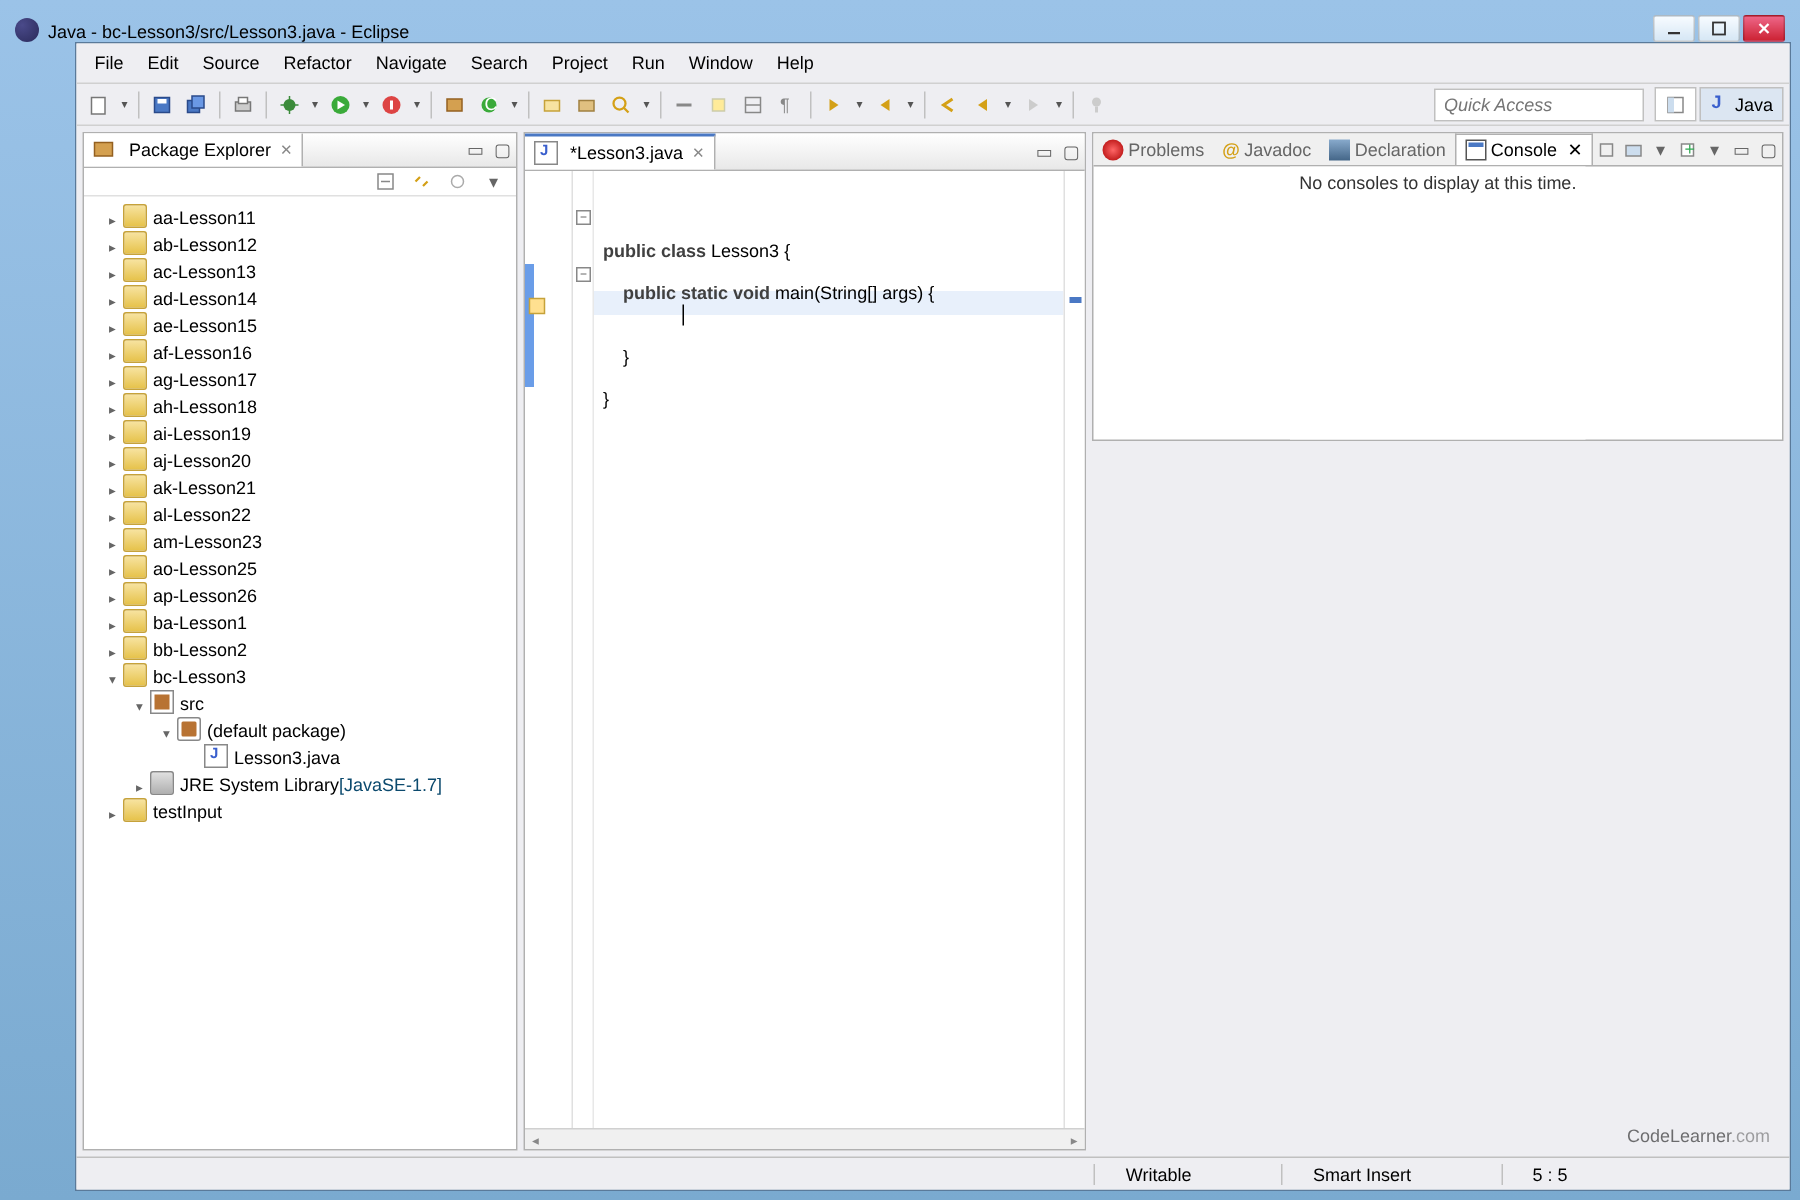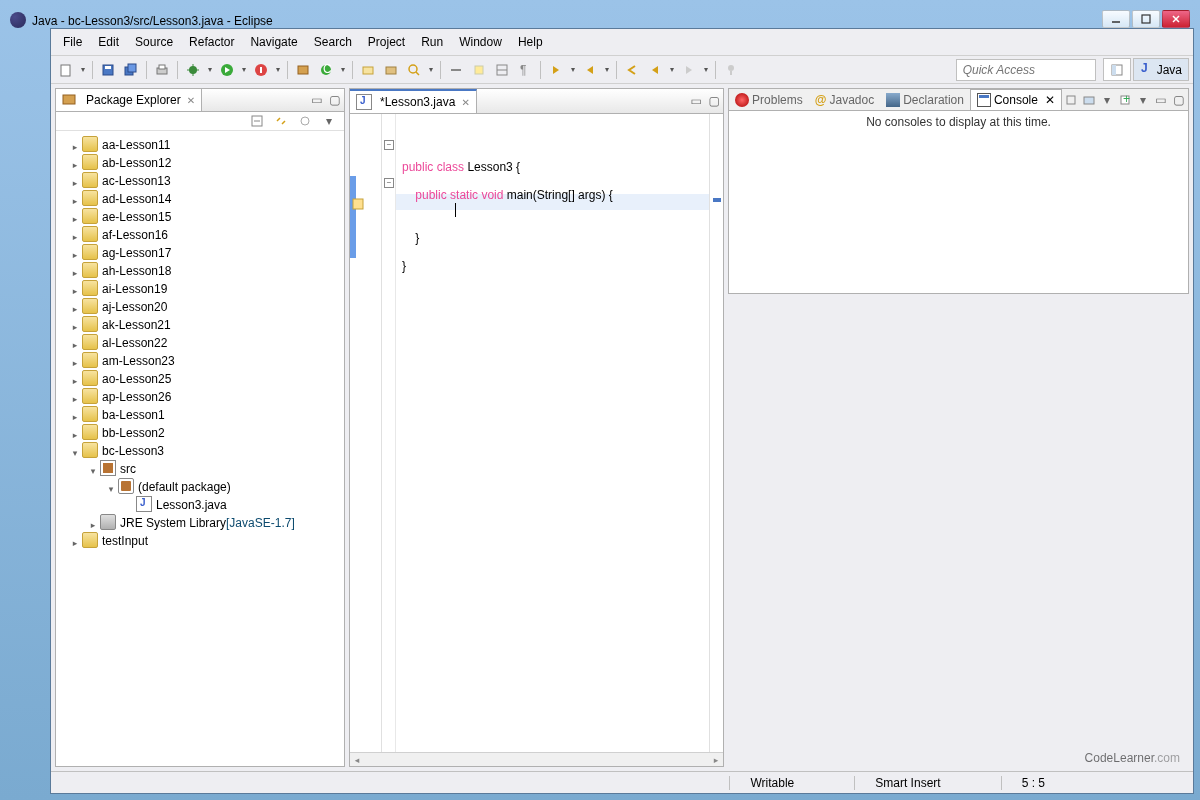--- a/index.html
+++ b/index.html
@@ -72,21 +72,21 @@
 .code-area { flex:1; display:flex; position:relative; font-family:Consolas,monospace; font-size:13px; }
 .gutter { width:32px; background:#fff; border-right:1px solid #e0e0e0; position:relative; }
 .ruler-mark { position:absolute; left:2px; width:12px; height:12px; }
 .fold-bar { width:14px; background:#fff; border-right:1px solid #e8e8e8; position:relative; }
 .fold { position:absolute; left:2px; width:10px; height:10px; border:1px solid #888; background:#fff; font-size:8px; line-height:8px; text-align:center; color:#555; }
 .blue-range { position:absolute; left:0; width:6px; background:#6a9de8; }
 .code { flex:1; padding:4px 6px; background:#fff; white-space:pre; position:relative; }
 .code .hl-line { position:absolute; left:0; right:0; height:16px; background:#e8f0fb; }
 .overview { width:14px; background:#fff; border-left:1px solid #e0e0e0; position:relative; }
 .ov-mark { position:absolute; right:2px; width:8px; height:4px; background:#4a78c4; }
-.kw { color:#ec4899; font-weight:normal; }
+.kw { color:#404040; font-weight:bold; }
 .cursor { display:inline-block; width:1px; height:14px; background:#000; vertical-align:middle; }
 .hscroll { height:14px; background:#f0f0f0; border-top:1px solid #d0d0d0; display:flex; align-items:center; }
 .hscroll .ar { width:14px; text-align:center; color:#888; font-size:9px; }
 
 
 .bottom { height:206px;align-items:center; }
 .bottom .view-tabs { background:#f0f0f0; }
 .bottom-tab { padding:3px 6px; color:#666; display:flex; align-items:center; gap:3px; }
 .bottom-tab.active { background:#fff; color:#000; border:1px solid #b0b0b0; border-bottom:none; }
 .console-body { flex:1; padding:4px 6px; color:#333; background:#fff; }

